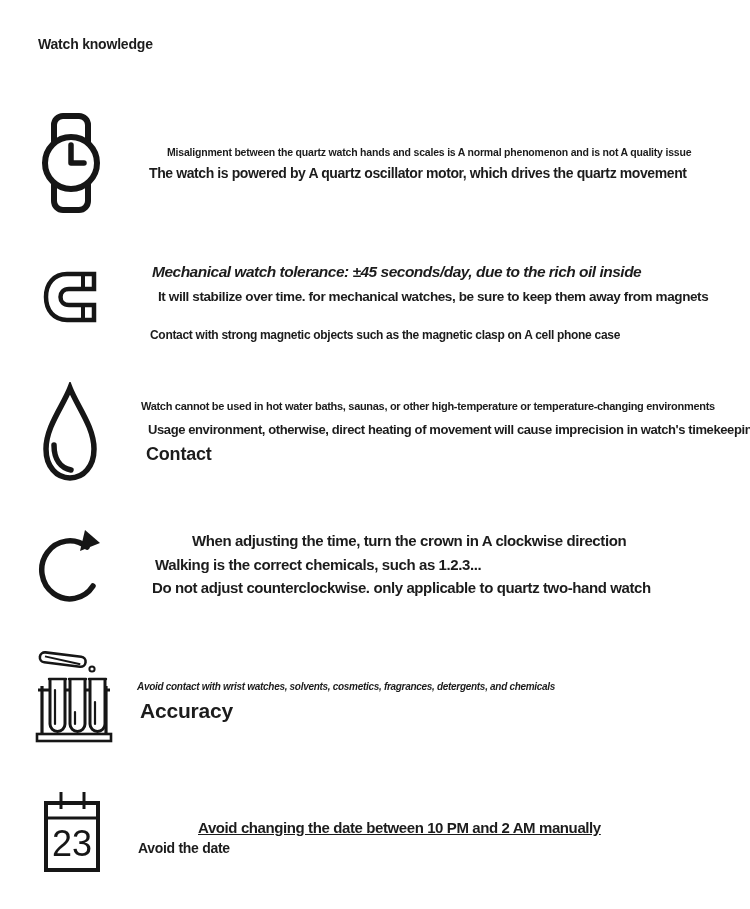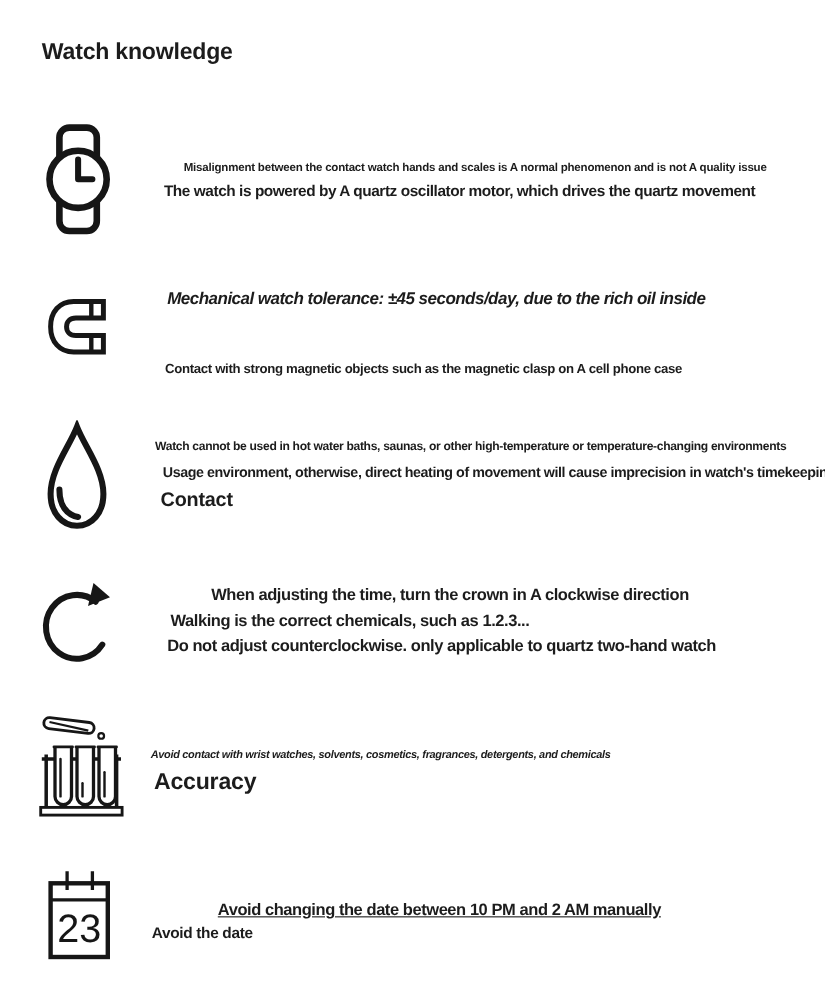--- a/index.html
+++ b/index.html
@@ -1,21 +1,21 @@
 <!DOCTYPE html>
 <html><head>
 <meta charset="utf-8">
 <style>
   html,body{margin:0;padding:0;background:#fff;}
   .canvas{
     position:relative;width:750px;height:909px;background:#ffffff;
     font-family:"Liberation Sans","DejaVu Sans",sans-serif;color:#1c1c1c;overflow:hidden;
   }
   .txt{position:absolute;white-space:nowrap;font-weight:700;color:#1c1c1c;}
-  .title{left:38px;top:36px;font-size:21px;letter-spacing:-0.2px;}
+  .title{left:38px;top:36px;font-size:14px;letter-spacing:-0.2px;}
   .icon{position:absolute;}
   
   .ic1{left:40px;top:112px;}
   .s1l1{left:167px;top:146px;font-size:10.5px;letter-spacing:-0.2px;}
   .s1l2{left:149px;top:165px;font-size:14px;letter-spacing:-0.4px;}
   
   .ic2{left:40px;top:266px;}
   .s2l1{left:152px;top:263px;font-size:15.5px;letter-spacing:-0.5px;font-style:italic;}
   .s2l2{left:158px;top:289px;font-size:13.5px;letter-spacing:-0.4px;}
   .s2l3{left:150px;top:328px;font-size:12px;letter-spacing:-0.3px;}
@@ -46,31 +46,32 @@
 
   <div class="txt title">Watch knowledge</div>
 
   <div class="icon ic1">
     <svg width="62" height="102" viewBox="0 0 62 102">
       <rect x="14" y="4" width="34" height="94" rx="9" fill="none" stroke="#161616" stroke-width="6"></rect>
       <circle cx="31" cy="51" r="26" fill="#ffffff" stroke="#161616" stroke-width="6"></circle>
       <path d="M31 33 V51 H44" fill="none" stroke="#161616" stroke-width="5.5" stroke-linecap="round" stroke-linejoin="round"></path>
     </svg>
   </div>
-  <div class="txt s1l1">Misalignment between the contact watch hands and scales is A normal phenomenon and is not A quality issue</div>
+  <div class="txt s1l1">Misalignment between the quartz watch hands and scales is A normal phenomenon and is not A quality issue</div>
   <div class="txt s1l2">The watch is powered by A quartz oscillator motor, which drives the quartz movement</div>
 
   <div class="icon ic2">
     <svg width="64" height="62" viewBox="0 0 64 62">
       <path d="M54 8 H27 C14 8 6 17.5 6 31 C6 44.5 14 54 27 54 H54 V39 H29 C23.5 39 20.5 35.5 20.5 31 C20.5 26.5 23.5 23 29 23 H54 Z" fill="none" stroke="#161616" stroke-width="4.5" stroke-linejoin="miter"></path>
       <line x1="43" y1="8" x2="43" y2="23" stroke="#161616" stroke-width="4"></line>
       <line x1="43" y1="39" x2="43" y2="54" stroke="#161616" stroke-width="4"></line>
     </svg>
   </div>
   <div class="txt s2l1">Mechanical watch tolerance: ±45 seconds/day, due to the rich oil inside</div>
+  <div class="txt s2l2">It will stabilize over time. for mechanical watches, be sure to keep them away from magnets</div>
   <div class="txt s2l3">Contact with strong magnetic objects such as the magnetic clasp on A cell phone case</div>
 
   <div class="icon ic3">
     <svg width="56" height="102" viewBox="0 0 56 102">
       <path d="M28 6 C35 24 52 45 52 67 C52 84.5 41.5 96 28 96 C14.5 96 4 84.5 4 67 C4 45 21 24 28 6 Z" fill="none" stroke="#161616" stroke-width="5.5"></path>
       <path d="M12 63 C12 78 19 86 29 88" fill="none" stroke="#161616" stroke-width="5.5" stroke-linecap="round"></path>
     </svg>
   </div>
   <div class="txt s3l1">Watch cannot be used in hot water baths, saunas, or other high-temperature or temperature-changing environments</div>
   <div class="txt s3l2">Usage environment, otherwise, direct heating of movement will cause imprecision in watch's timekeeping</div>

